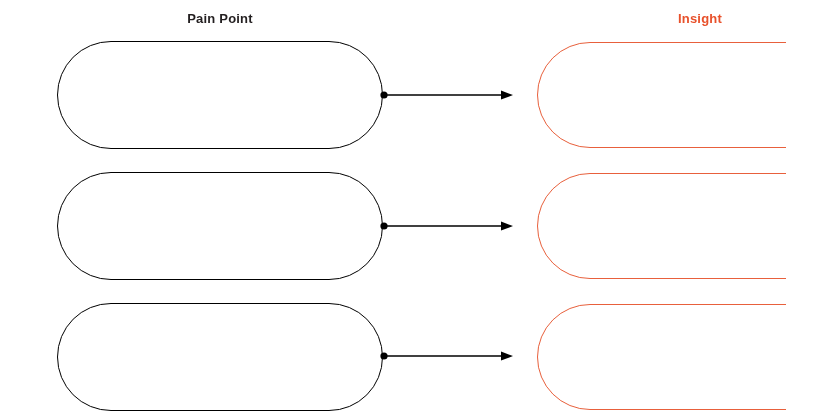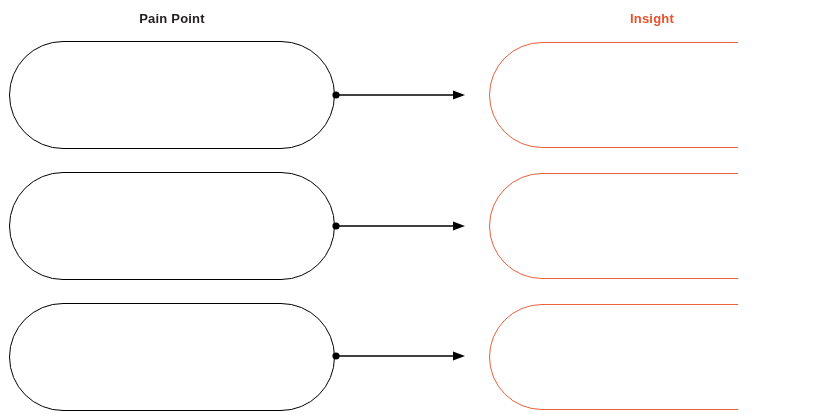--- a/index.html
+++ b/index.html
@@ -7,20 +7,21 @@
     padding: 0;
     background: #ffffff;
     font-family: "Liberation Sans", sans-serif;
   }
   .canvas {
     position: relative;
     width: 738px;
     height: 420px;
     background: #ffffff;
     overflow: hidden;
+    margin-left: 48px;
   }
   .col-header {
     position: absolute;
     top: 11px;
     height: 16px;
     line-height: 16px;
     text-align: center;
     font-size: 13px;
     font-weight: 700;
     letter-spacing: 0.2px;

